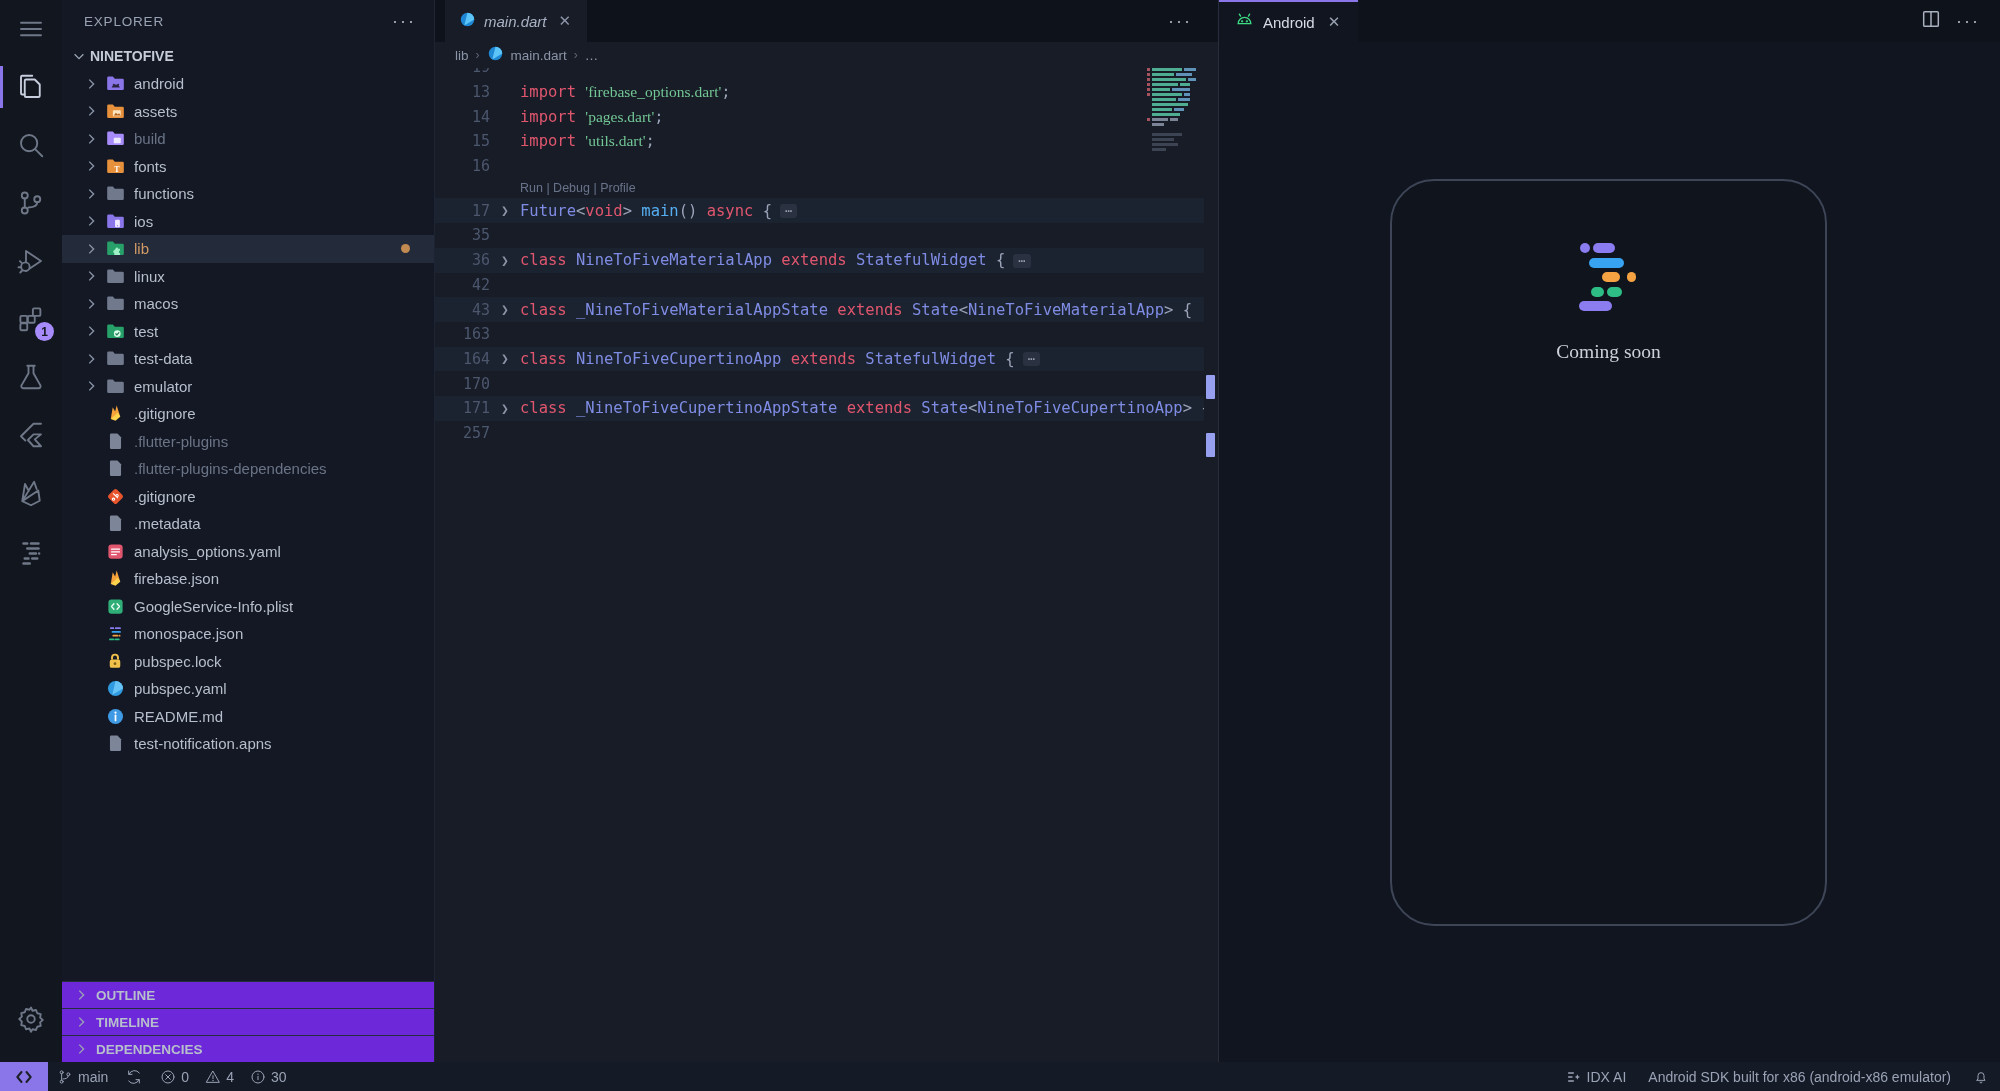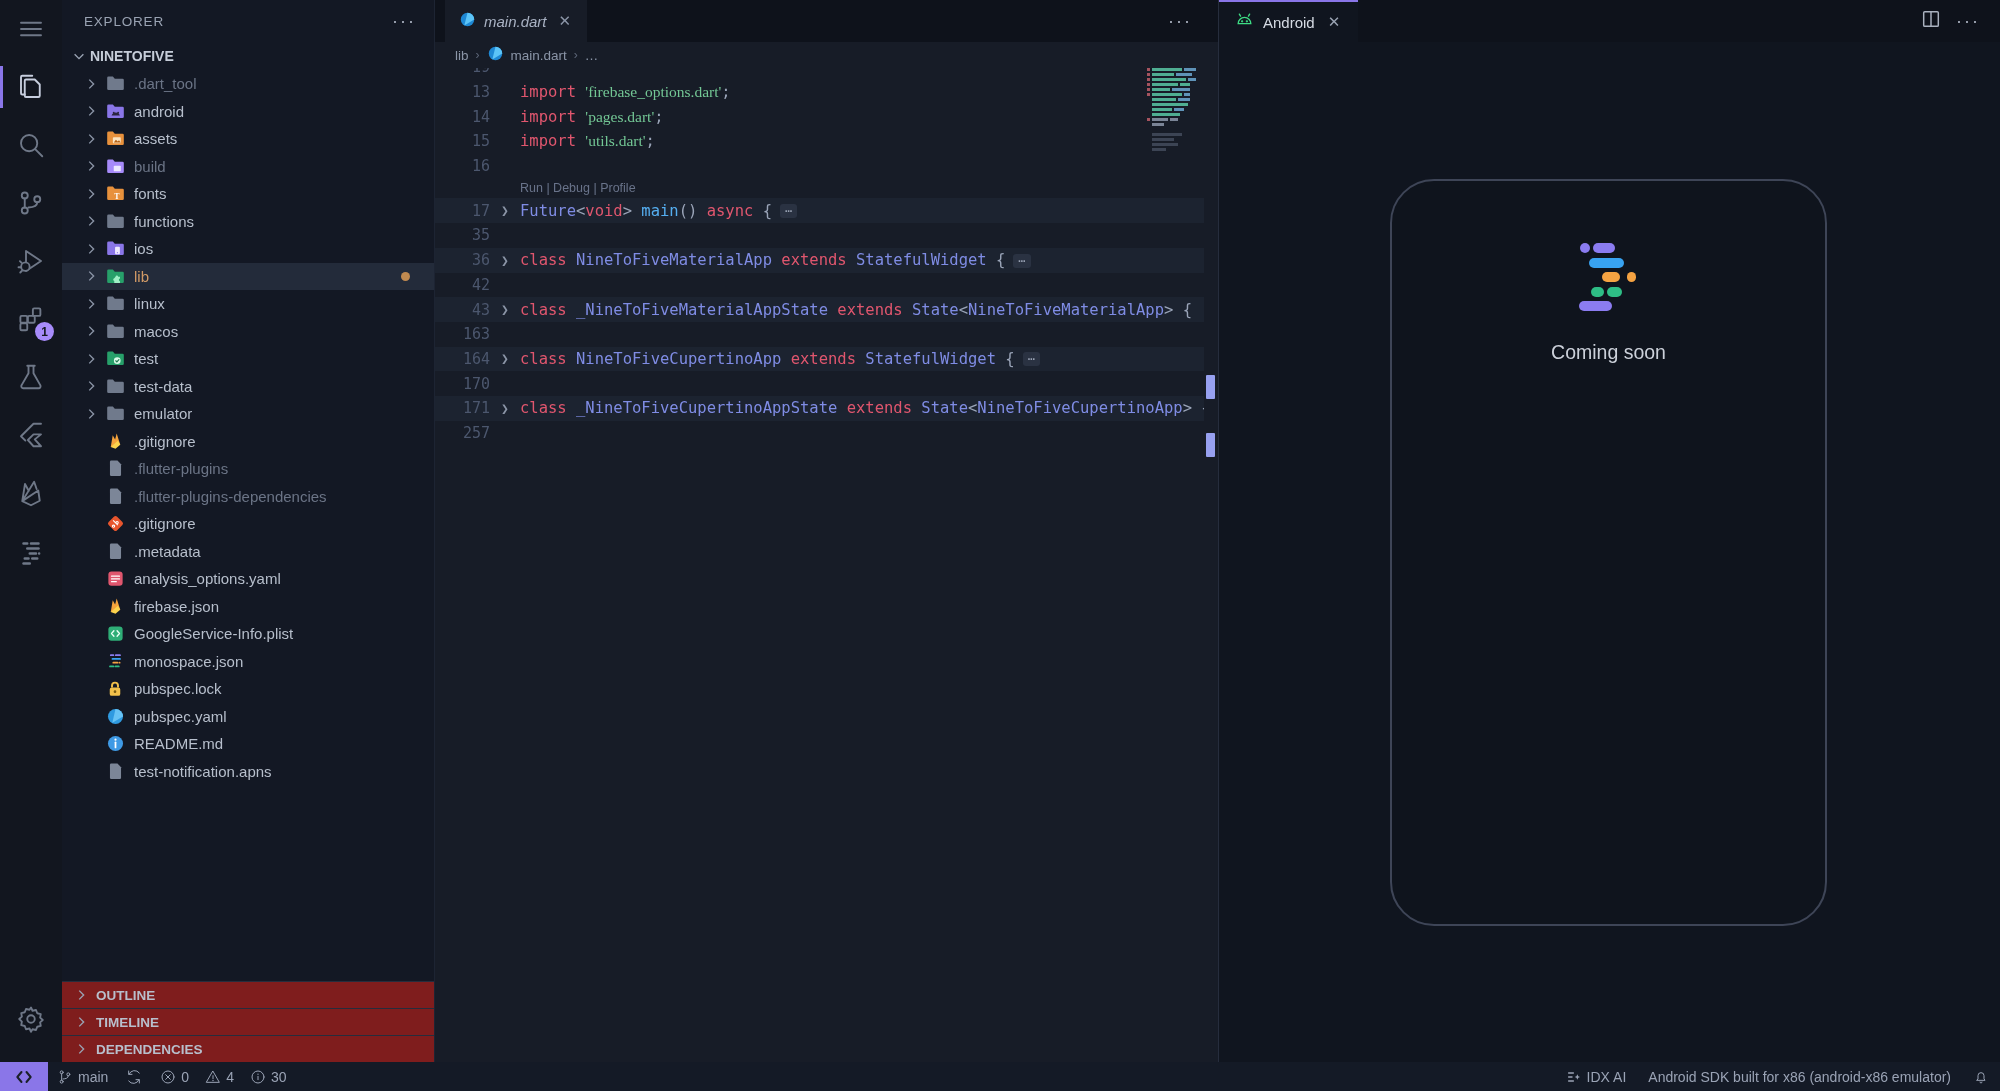--- a/index.html
+++ b/index.html
@@ -26,21 +26,21 @@
   .tree { position:relative; }
   .trow { height:27.5px; display:flex; align-items:center; font-size:15px; color:#b7bfcc; cursor:pointer; position:relative; }
   .trow .chev { width:18px; margin-left:22px; color:#8b95a7; flex:0 0 auto; display:flex; align-items:center; }
   .trow .noChev { width:18px; margin-left:22px; flex:0 0 auto; }
   .trow .ticon { width:22px; height:22px; margin:0 8px 0 2px; flex:0 0 auto; display:flex; align-items:center; justify-content:center; }
   .trow.dim { color:#6b7486; }
   .trow.selected { background:#232b3a; }
   .trow.selected .lbl { color:#d19a66; }
   .trow .dot { position:absolute; right:24px; width:9px; height:9px; border-radius:50%; background:#c08a50; }
   .sb-sections { position:absolute; left:0; right:0; bottom:0; }
-  .sb-section { height:27px; border-top:1px solid #262d3d; display:flex; align-items:center; padding-left:12px; font-size:13.5px; font-weight:bold; color:#b8bfcc; background:#7f1d1d; cursor:pointer; }
+  .sb-section { height:27px; border-top:1px solid #262d3d; display:flex; align-items:center; padding-left:12px; font-size:13.5px; font-weight:bold; color:#b8bfcc; background:#6d28d9; cursor:pointer; }
   .sb-section .chev { margin-right:8px; color:#9aa3b3; }
 
   
   .editor-group { width:784px; display:flex; flex-direction:column; background:#171c27; border-right:1px solid #262d3d; }
   .tabstrip { height:42px; background:#0e121b; display:flex; align-items:center; position:relative; flex:0 0 auto; }
   .tab { height:42px; display:flex; align-items:center; padding:0 12px 0 14px; background:#171c27; gap:8px; cursor:pointer; margin-left:10px; }
   .tab .tlabel { font-style:italic; font-size:15px; color:#a9b2c3; }
   .tab .close { color:#8b95a7; font-size:15px; padding:2px 4px; }
   .tab-actions { margin-left:auto; margin-right:26px; color:#aab2c0; font-size:18px; letter-spacing:2px; cursor:pointer; }
   .breadcrumb { height:26px; display:flex; align-items:center; gap:7px; padding-left:20px; font-size:13.5px; color:#8b95a7; flex:0 0 auto; }
@@ -65,21 +65,21 @@
   .ruler { position:absolute; top:0; right:0; width:14px; bottom:0; }
   .ruler .mark { position:absolute; left:2px; width:9px; background:#97a0f0; border-radius:1px; }
 
   
   .panel { flex:1; display:flex; flex-direction:column; background:#10151f; }
   .panel .tabstrip { background:#0e121b; }
   .ptab { height:42px; display:flex; align-items:center; gap:9px; padding:0 14px 0 16px; background:#10151f; border-top:2px solid #8a76e8; cursor:pointer; margin-left:0; }
   .ptab .tlabel { font-size:15px; color:#d6dbe4; }
   .ptab .close { color:#9aa3b3; font-size:15px; padding:2px 4px; }
   .panel-actions { margin-left:auto; margin-right:20px; display:flex; align-items:center; gap:16px; color:#aab2c0; }
-  .panel-body { position:relative; flex:1; }
+  .panel-body { position:relative; flex:1;font-family:Liberation Serif, serif; }
   .device { position:absolute; left:171px; top:137px; width:437px; height:747px; border:2px solid #3e4557; border-radius:44px; background:#0f141d; }
   .logo { position:absolute; left:50%; transform:translateX(-50%); top:62px; width:60px; }
   .logo .lrow { height:10px; margin-bottom:4.6px; position:relative; }
   .pill { position:absolute; height:10px; border-radius:5px; top:0; }
   .coming { position:absolute; top:160px; width:100%; text-align:center; font-size:19.5px; color:#ccd1da; }
 
   
   .statusbar { height:29px; background:#141a26; display:flex; align-items:center; font-size:14px; color:#9aa3b5; flex:0 0 auto; }
   .sb-remote { width:48px; height:29px; background:#8a76e8; color:#1b2029; display:flex; align-items:center; justify-content:center; cursor:pointer; }
   .st-item { display:flex; align-items:center; gap:5px; padding:0 9px; height:29px; cursor:pointer; }
@@ -178,33 +178,20 @@
       </div>
       <div class="sb-root">
         <span class="chev">
             <svg viewBox="0 0 16 16" width="14" height="14" fill="none" stroke="#9aa3b3" stroke-width="1.6">
               <path d="M3 6l5 5 5-5"></path>
             </svg>
           </span>
         <span>NINETOFIVE</span>
       </div>
       <div class="tree" id="filetree">
-          <div class="trow dim">
-            <span class="chev">
-              <svg width="14" height="14" viewBox="0 0 16 16" fill="none" stroke="currentColor" stroke-width="1.6">
-                <path d="M6 3l5 5-5 5"></path>
-              </svg>
-            </span>
-            <span class="ticon">
-              <svg width="21" height="21" viewBox="0 0 24 24">
-                <path fill="#707a8c" d="M2.5 5.5a1.5 1.5 0 0 1 1.5-1.5h5l2.2 2.5H20a1.5 1.5 0 0 1 1.5 1.5v10A1.5 1.5 0 0 1 20 19.5H4a1.5 1.5 0 0 1-1.5-1.5z"></path>
-              </svg>
-            </span>
-            <span class="lbl">.dart_tool</span>
-          </div>
           <div class="trow">
             <span class="chev">
               <svg width="14" height="14" viewBox="0 0 16 16" fill="none" stroke="currentColor" stroke-width="1.6">
                 <path d="M6 3l5 5-5 5"></path>
               </svg>
             </span>
             <span class="ticon">
               <svg width="21" height="21" viewBox="0 0 24 24">
                 <path fill="#8a76e8" d="M2.5 5.5a1.5 1.5 0 0 1 1.5-1.5h5l2.2 2.5H20a1.5 1.5 0 0 1 1.5 1.5v10A1.5 1.5 0 0 1 20 19.5H4a1.5 1.5 0 0 1-1.5-1.5z"></path>
                 <circle cx="10" cy="13.5" r="1.1" fill="#2a2440"></circle>

